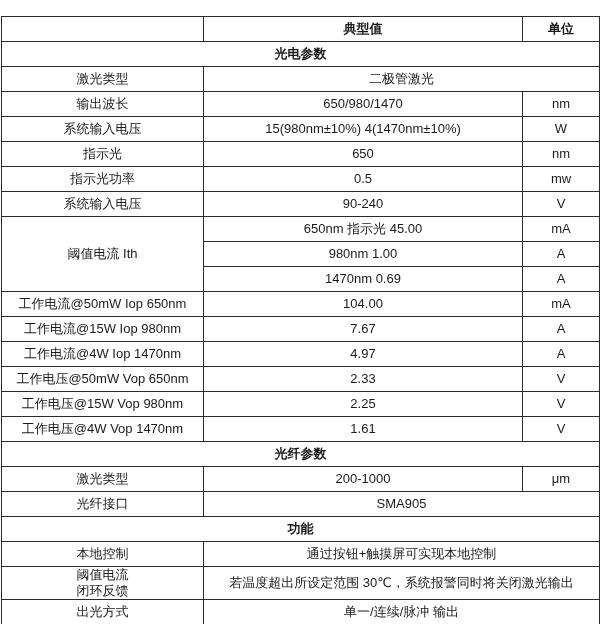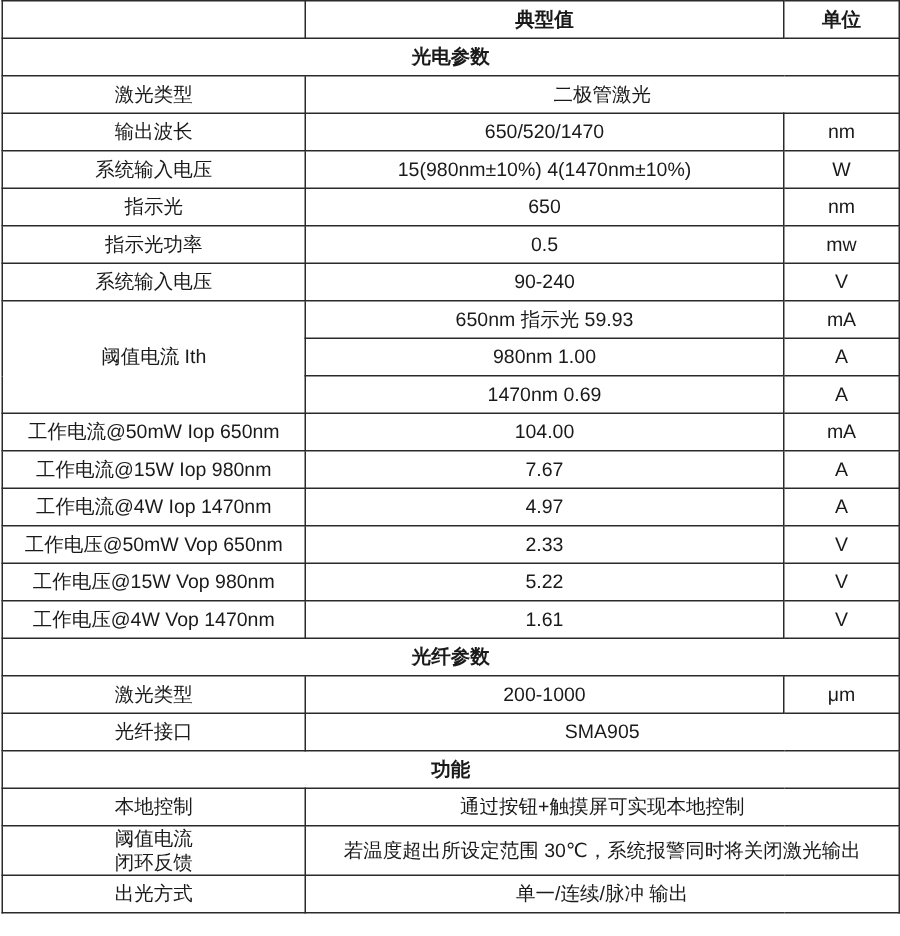--- a/index.html
+++ b/index.html
@@ -1,20 +1,20 @@
 <!DOCTYPE html>
 <html><head>
   <meta charset="utf-8">
   <style>
     html, body { margin: 0; padding: 0; background: #ffffff; }
     body { width: 600px; height: 624px; overflow: hidden; }
     table.spec {
       border-collapse: collapse;
       width: 598px;
-      margin: 0 0 0 1px;
+      margin: 16px 0 0 1px;
       font-family: "Liberation Sans", "DejaVu Sans", sans-serif;
       font-size: 13px;
       color: #1a1a1a;
       table-layout: fixed;
       padding-left: 36px;
     }
     table.spec td, table.spec th {
       border: 1px solid #2a2a2a;
       text-align: center;
       vertical-align: middle;
@@ -50,21 +50,21 @@
 
   <tr>
     <td colspan="3" class="section">光电参数</td>
   </tr>
   <tr>
     <td>激光类型</td>
     <td colspan="2">二极管激光</td>
   </tr>
   <tr>
     <td>输出波长</td>
-    <td>650/520/1470</td>
+    <td>650/980/1470</td>
     <td>nm</td>
   </tr>
   <tr>
     <td>系统输入电压</td>
     <td>15(980nm±10%) 4(1470nm±10%)</td>
     <td>W</td>
   </tr>
   <tr>
     <td>指示光</td>
     <td>650</td>
@@ -76,21 +76,21 @@
     <td>mw</td>
   </tr>
   <tr>
     <td>系统输入电压</td>
     <td>90-240</td>
     <td>V</td>
   </tr>
 
   <tr>
     <td rowspan="3">阈值电流  Ith</td>
-    <td>650nm 指示光 59.93</td>
+    <td>650nm 指示光 45.00</td>
     <td>mA</td>
   </tr>
   <tr>
     <td>980nm 1.00</td>
     <td>A</td>
   </tr>
   <tr>
     <td>1470nm 0.69</td>
     <td>A</td>
   </tr>
@@ -110,21 +110,21 @@
     <td>4.97</td>
     <td>A</td>
   </tr>
   <tr>
     <td>工作电压@50mW Vop 650nm</td>
     <td>2.33</td>
     <td>V</td>
   </tr>
   <tr>
     <td>工作电压@15W Vop 980nm</td>
-    <td>5.22</td>
+    <td>2.25</td>
     <td>V</td>
   </tr>
   <tr>
     <td>工作电压@4W Vop 1470nm</td>
     <td>1.61</td>
     <td>V</td>
   </tr>
 
   <tr>
     <td colspan="3" class="section">光纤参数</td>

